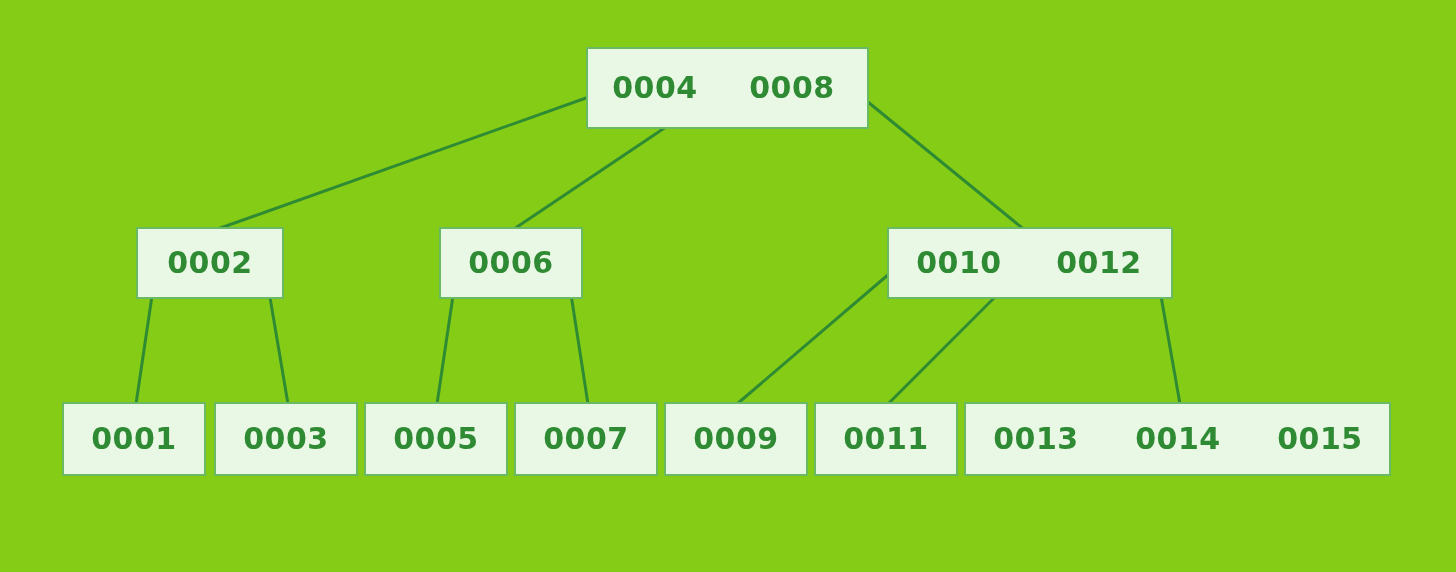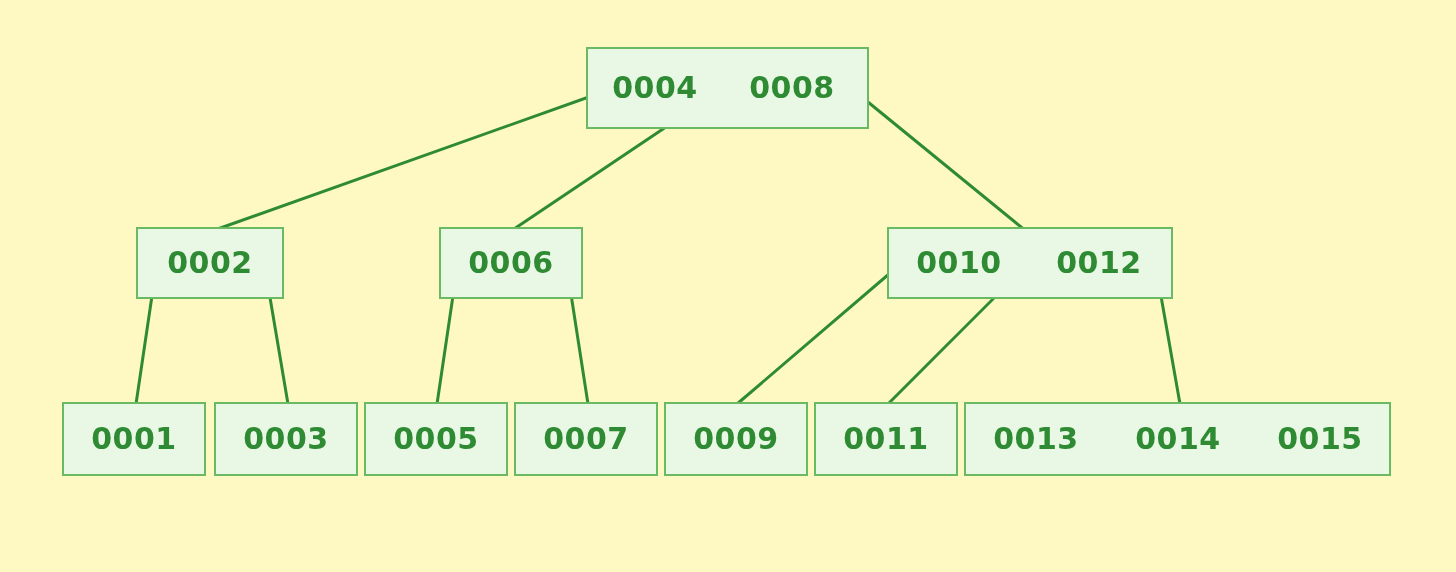--- a/index.html
+++ b/index.html
@@ -11,21 +11,21 @@
   body {
     width: 1456px;
     height: 572px;
     font-family: "DejaVu Sans", "Liberation Sans", sans-serif;
     overflow: hidden;
   }
   #diagram-root {
     position: relative;
     width: 1456px;
     height: 572px;
-    background: #fef9c3;
+    background: #84cc16;
   }
   #tree-svg {
     display: block;
     width: 1456px;
     height: 572px;
   }
   .node-box {
     fill: #e9f7e5;
     stroke: #6aba63;
     stroke-width: 2;

